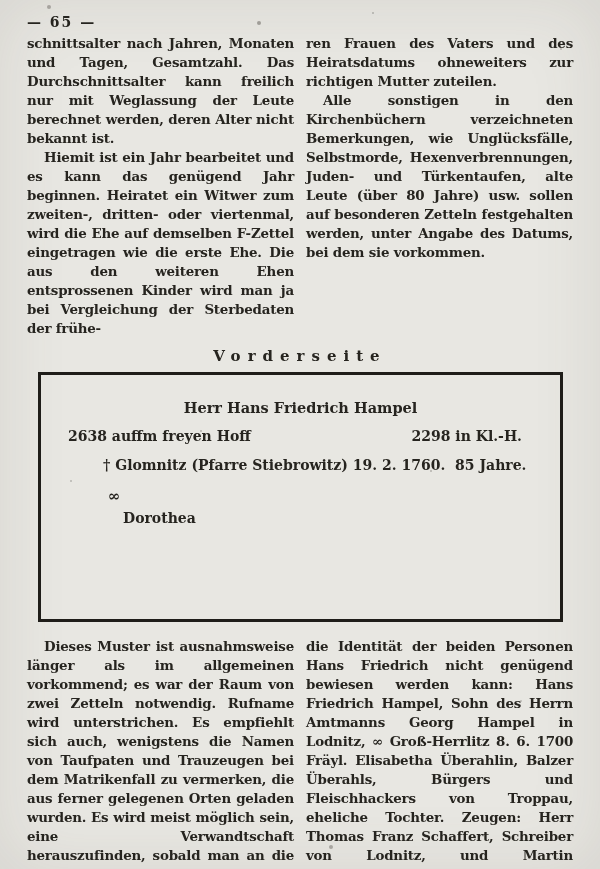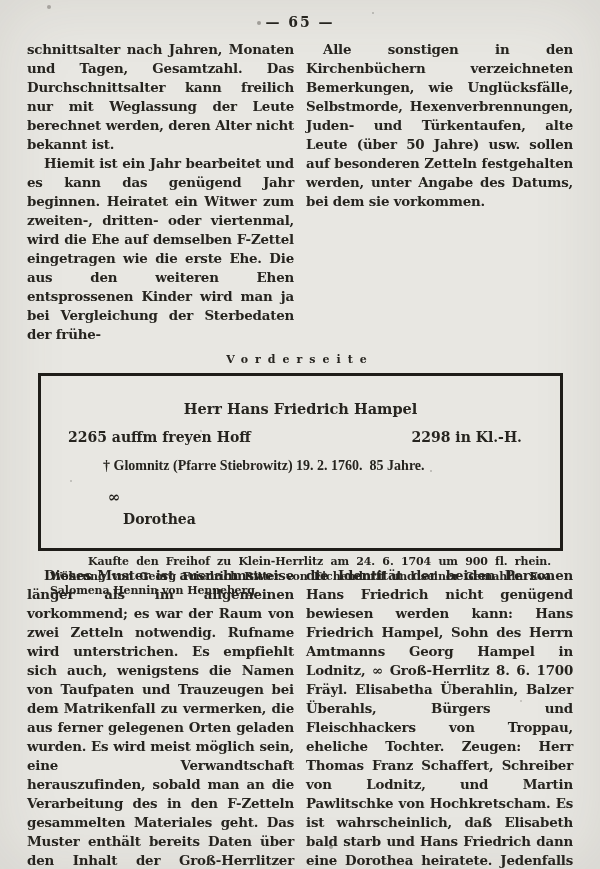--- a/index.html
+++ b/index.html
@@ -13,68 +13,67 @@
     width:600px;height:869px;
     box-sizing:border-box;
     background:#e8e7e2;
     box-shadow:inset 0 0 70px rgba(90,85,75,.12);
     color:#26241f;
     font-weight:700;
     padding:10px 27px 0 27px;
     overflow:hidden;
   }
   .pagenum{
-    text-align:center;
+    text-align:left;
     font-size:14px;
     letter-spacing:2px;
     margin-top:4px;
   }
   .cols{
     display:flex;
     gap:12px;
-    margin-top:10px;
+    margin-top:4px;
   }
   .col{
     flex:1 1 0;
     font-size:13.4px;
     line-height:19px;
     text-align:justify;
     letter-spacing:-.2px;
   }
   .col p{margin:0;}
   .col p.indent{text-indent:17px;}
   .section-heading{
     text-align:center;
-    font-size:11px;
+    font-size:15px;
     letter-spacing:7px;
     margin-top:9px;
     margin-bottom:7px;
   }
   .card{
     box-sizing:border-box;
     margin:0 10px 0 11px;
-    height:178px;
+    height:250px;
     border:3px solid #1f1d19;
     position:relative;
     background:transparent;
     font-size:14px;
   }
   .card-name{
     text-align:center;
     margin-top:24px;
     font-size:14.5px;
   }
   .card-row{
     display:flex;
     justify-content:space-between;
     margin:12px 38px 0 27px;
   }
   .card-death{
     margin:13px 0 0 62px;
-    font-family:Liberation Serif, serif;
   }
   .card-marriage{
     margin:14px 0 0 67px;
     font-size:15px;
   }
   .card-spouse{
     margin:5px 0 0 82px;
   }
   .card-note{
     margin:28px 9px 0 9px;
@@ -100,36 +99,36 @@
   <div class="speckles"></div>
 
   <div class="pagenum">— 65 —</div>
 
   <div class="cols top">
     <div class="col">
       <p>schnittsalter nach Jahren, Monaten und Tagen, Gesamtzahl. Das Durchschnittsalter kann freilich nur mit Weglassung der Leute berechnet werden, deren Alter nicht bekannt ist.</p>
       <p class="indent">Hiemit ist ein Jahr bearbeitet und es kann das genügend Jahr beginnen. Heiratet ein Witwer zum zweiten-, dritten- oder viertenmal, wird die Ehe auf demselben F-Zettel eingetragen wie die erste Ehe. Die aus den weiteren Ehen entsprossenen Kinder wird man ja bei Vergleichung der Sterbedaten der frühe-</p>
     </div>
     <div class="col">
-      <p class="indent">Alle sonstigen in den Kirchenbüchern verzeichneten Bemerkungen, wie Unglücksfälle, Selbstmorde, Hexenverbrennungen, Juden- und Türkentaufen, alte Leute (über 50 Jahre) usw. sollen auf besonderen Zetteln festgehalten werden, unter Angabe des Datums, bei dem sie vorkommen.</p>
+      <p>ren Frauen des Vaters und des Heiratsdatums ohneweiters zur richtigen Mutter zuteilen.</p>
+      <p class="indent">Alle sonstigen in den Kirchenbüchern verzeichneten Bemerkungen, wie Unglücksfälle, Selbstmorde, Hexenverbrennungen, Juden- und Türkentaufen, alte Leute (über 80 Jahre) usw. sollen auf besonderen Zetteln festgehalten werden, unter Angabe des Datums, bei dem sie vorkommen.</p>
     </div>
   </div>
 
   <div class="section-heading">Vorderseite</div>
 
   <div class="card">
     <div class="card-name">Herr Hans Friedrich Hampel</div>
     <div class="card-row">
-      <span>2265 auffm freyen Hoff</span>
+      <span>2638 auffm freyen Hoff</span>
       <span>2298 in Kl.-H.</span>
     </div>
     <div class="card-death">† Glomnitz (Pfarre Stiebrowitz) 19. 2. 1760.&nbsp; 85 Jahre.</div>
     <div class="card-marriage">∞</div>
     <div class="card-spouse">Dorothea</div>
-    <div class="card-note">Kaufte den Freihof zu Klein-Herrlitz am 24. 6. 1704 um 900 fl. rhein. Wöhrung von Georg Friedrich Ritter von Eichendorff und seiner Gemahlin Eva Salomena Hennin von Henneberg.</div>
   </div>
 
   <div class="cols bottom">
     <div class="col">
       <p class="indent">Dieses Muster ist ausnahmsweise länger als im allgemeinen vorkommend; es war der Raum von zwei Zetteln notwendig. Rufname wird unterstrichen. Es empfiehlt sich auch, wenigstens die Namen von Taufpaten und Trauzeugen bei dem Matrikenfall zu vermerken, die aus ferner gelegenen Orten geladen wurden. Es wird meist möglich sein, eine Verwandtschaft herauszufinden, sobald man an die Verarbeitung des in den F-Zetteln gesammelten Materiales geht. Das Muster enthält bereits Daten über den Inhalt der Groß-Herrlitzer Kirchenbücher hinaus. Ich nahm auf das Muster folgenden Trauungsfall nicht auf, da trotz größter Wahrscheinlichkeit</p>
     </div>
     <div class="col">
       <p>die Identität der beiden Personen Hans Friedrich nicht genügend bewiesen werden kann: Hans Friedrich Hampel, Sohn des Herrn Amtmanns Georg Hampel in Lodnitz, ∞ Groß-Herrlitz 8. 6. 1700 Fräyl. Elisabetha Überahlin, Balzer Überahls, Bürgers und Fleischhackers von Troppau, eheliche Tochter. Zeugen: Herr Thomas Franz Schaffert, Schreiber von Lodnitz, und Martin Pawlitschke von Hochkretscham. Es ist wahrscheinlich, daß Elisabeth bald starb und Hans Friedrich dann eine Dorothea heiratete. Jedenfalls sind die ersten drei Töchter in der Pfarre Groß-Herrlitz nicht geboren, würden aber dem Alter nach gut dazu stimmen.</p>
     </div>
   </div>

